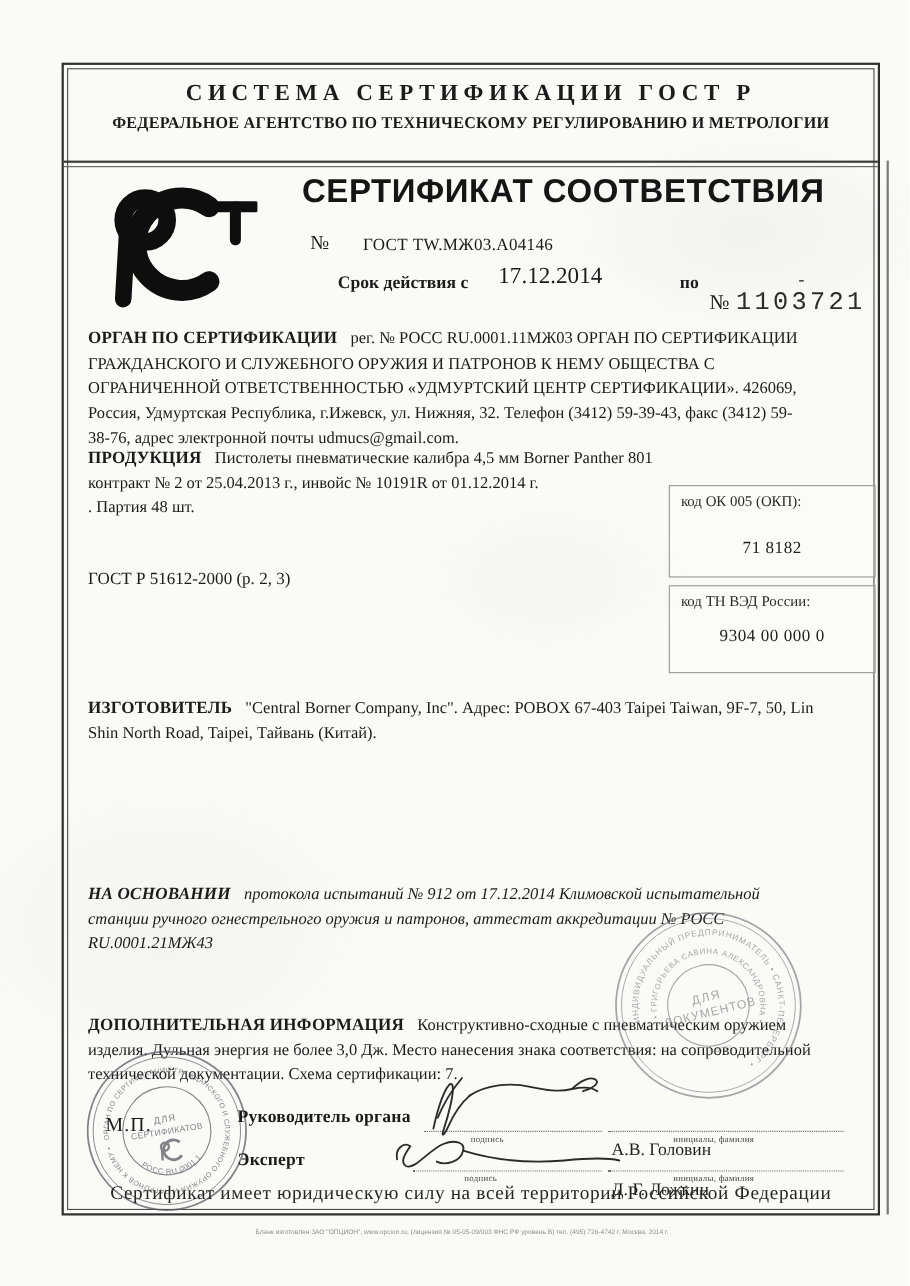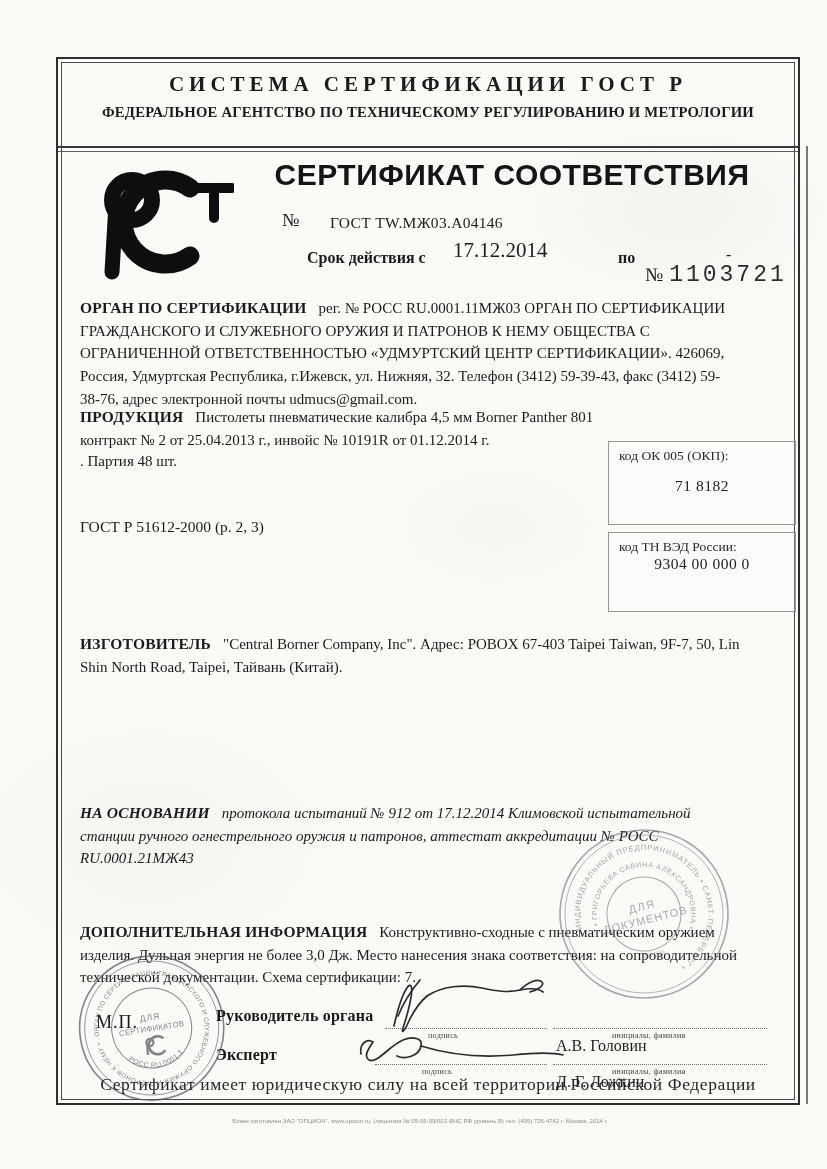--- a/index.html
+++ b/index.html
@@ -93,30 +93,30 @@
     <span class="slbl">ОРГАН ПО СЕРТИФИКАЦИИ</span><span class="stxt">рег. № РОСС RU.0001.11МЖ03 ОРГАН ПО СЕРТИФИКАЦИИ ГРАЖДАНСКОГО И СЛУЖЕБНОГО ОРУЖИЯ И ПАТРОНОВ К НЕМУ ОБЩЕСТВА С ОГРАНИЧЕННОЙ ОТВЕТСТВЕННОСТЬЮ «УДМУРТСКИЙ ЦЕНТР СЕРТИФИКАЦИИ». 426069, Россия, Удмуртская Республика, г.Ижевск, ул. Нижняя, 32. Телефон (3412) 59-39-43, факс (3412) 59-38-76, адрес электронной почты udmucs@gmail.com.</span>
   </div>
 
   <div class="sec" style="left:80px;top:406px;width:532px;">
     <span class="slbl">ПРОДУКЦИЯ</span><span class="stxt">Пистолеты пневматические калибра 4,5 мм Borner Panther 801 контракт № 2 от 25.04.2013 г., инвойс № 10191R от 01.12.2014 г.</span>
     <div class="stxt">. Партия 48 шт.</div>
   </div>
 
   <div class="codebox" style="left:608px;top:441px;height:84px;">
     <div class="cb-label">код ОК 005 (ОКП):</div>
-    <div class="cb-value" style="margin-top:13px;">71 8182</div>
+    <div class="cb-value" style="margin-top:26px;">71 8182</div>
   </div>
 
   <div class="sec" style="left:80px;top:514px;width:525px;">
     <div class="stxt" style="font-size:15.5px;margin-top:2px;">ГОСТ Р 51612-2000 (р. 2, 3)</div>
   </div>
 
   <div class="codebox" style="left:608px;top:532px;height:80px;">
     <div class="cb-label">код ТН ВЭД России:</div>
-    <div class="cb-value" style="">9304 00 000 0</div>
+    <div class="cb-value" style="margin-top:15px;">9304 00 000 0</div>
   </div>
 
   <div class="sec" style="left:80px;top:633px;width:665px;">
     <span class="slbl">ИЗГОТОВИТЕЛЬ</span><span class="stxt">"Central Borner Company, Inc". Адрес: POBOX 67-403 Taipei Taiwan, 9F-7, 50, Lin Shin North Road, Taipei, Тайвань (Китай).</span>
   </div>
 
 
   <div class="sec" style="left:80px;top:802px;width:665px;font-style:italic;">
     <span class="slbl">НА ОСНОВАНИИ</span><span class="stxt">протокола испытаний № 912 от 17.12.2014 Климовской испытательной станции ручного огнестрельного оружия и патронов, аттестат аккредитации № РОСС RU.0001.21МЖ43</span>
   </div>

